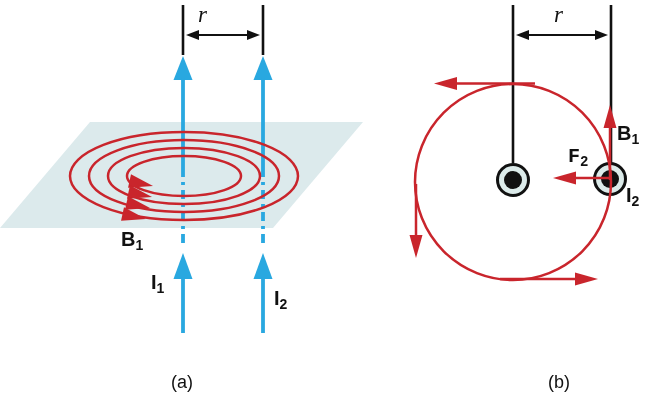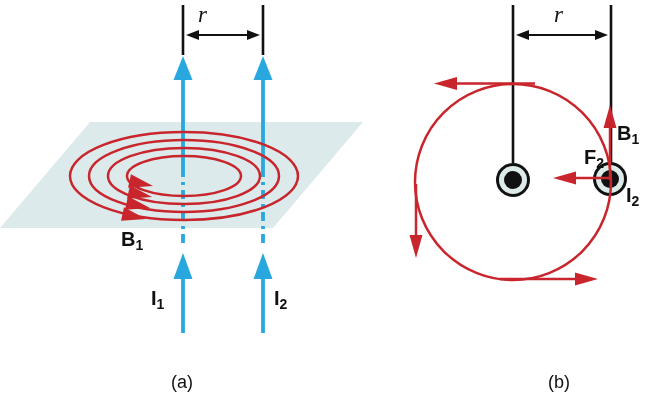--- a/index.html
+++ b/index.html
@@ -107,37 +107,37 @@
       <polygon class="red-fill" points="553,178 576,171.5 576,184.5"></polygon>
     </g>
   </svg>
 
   <div class="lbl rlab" style="left:198px;top:3px;">
     <span>r</span>
   </div>
   <div class="lbl bold" style="left:121px;top:229px;">
     <span>B</span><span class="sub">1</span>
   </div>
-  <div class="lbl bold" style="left:151px;top:288px;">
+  <div class="lbl bold" style="left:151px;top:272px;">
     <span>I</span><span class="sub">1</span>
   </div>
   <div class="lbl bold" style="left:274px;top:288px;">
     <span>I</span><span class="sub">2</span>
   </div>
   <div class="lbl cap" style="left:171px;top:373px;">
     <span>(a)</span>
   </div>
 
   <div class="lbl rlab" style="left:554px;top:3px;">
     <span>r</span>
   </div>
   <div class="lbl bold" style="left:617px;top:123px;">
     <span>B</span><span class="sub">1</span>
   </div>
-  <div class="lbl bold" style="left:584px;top:147px;">
+  <div class="lbl bold" style="left:568px;top:147px;font-family:Liberation Mono, monospace;">
     <span>F</span><span class="sub">2</span>
   </div>
   <div class="lbl bold" style="left:626px;top:185px;">
     <span>I</span><span class="sub">2</span>
   </div>
   <div class="lbl cap" style="left:548px;top:373px;">
     <span>(b)</span>
   </div>
 </div>
 

